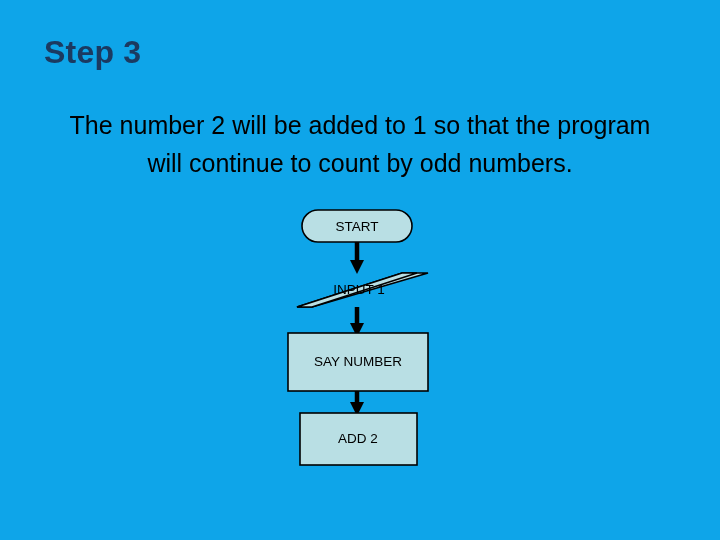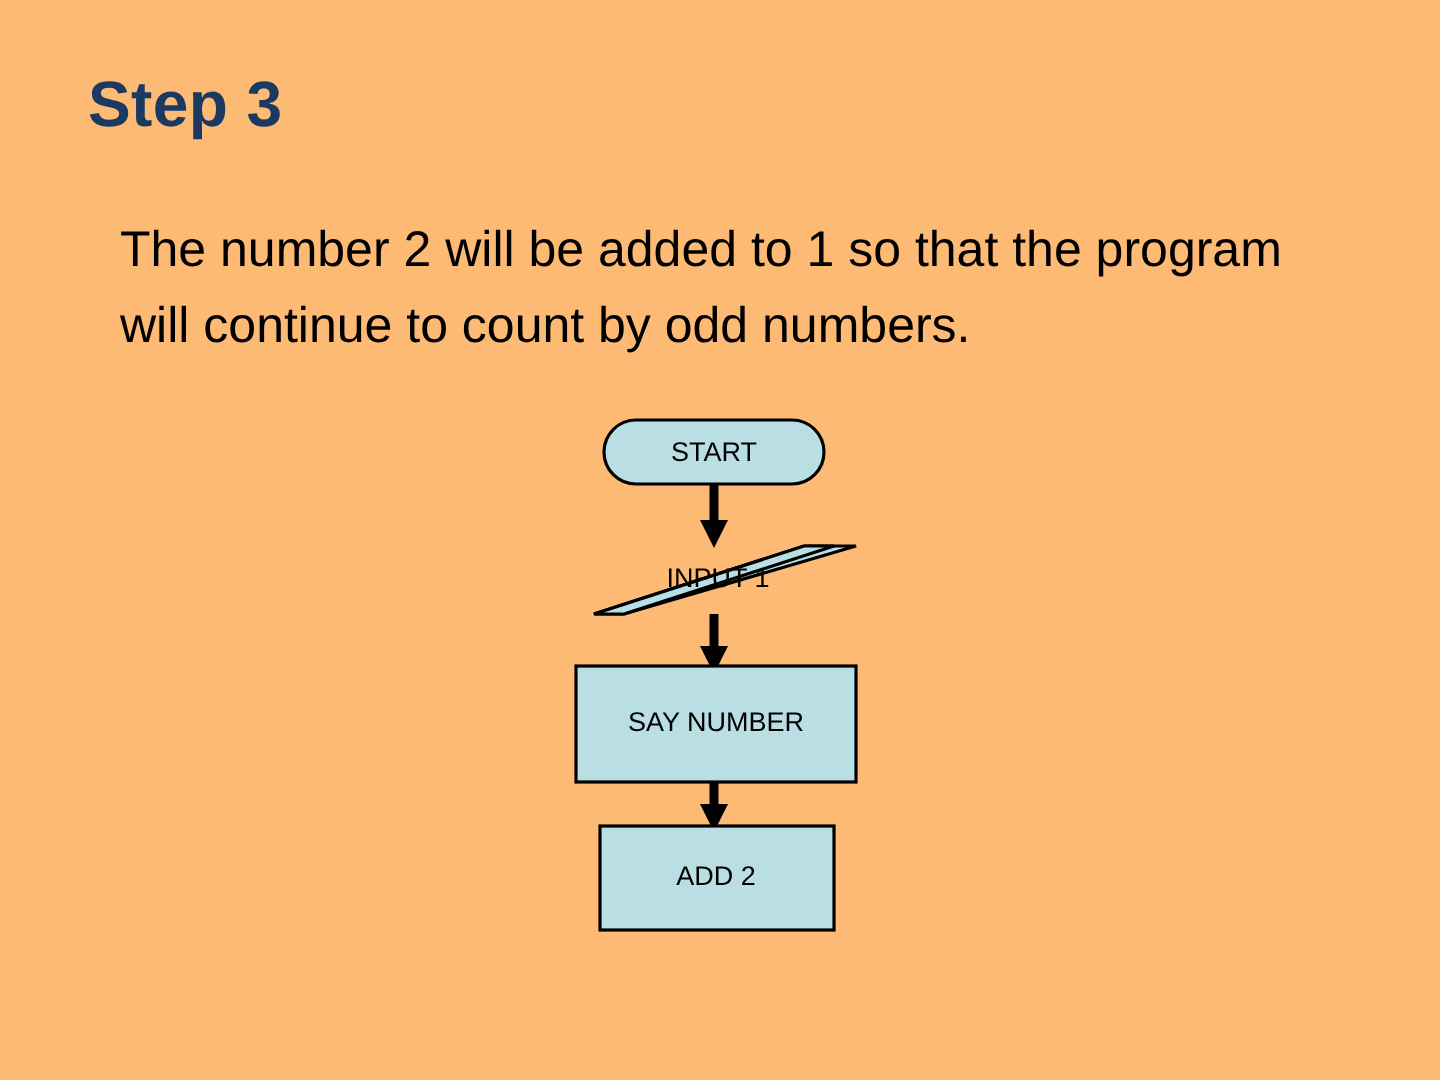--- a/index.html
+++ b/index.html
@@ -11,21 +11,21 @@
     height: 540px;
     background: #ffffff;
     font-family: "Liberation Sans", sans-serif;
     overflow: hidden;
     position: relative;
   }
 
   #slide {
     position: absolute;
     inset: 0;
-    background: #fdba74;
+    background: #0ea5e9;
   }
 
   
   #slide-title {
     position: absolute;
     left: 44px;
     top: 34px;
     font-size: 32px;
     font-weight: bold;
     color: #1b3a61;
@@ -36,20 +36,21 @@
   
   #body-text {
     position: absolute;
     left: 60px;
     top: 106px;
     width: 600px;
     font-size: 25px;
     line-height: 38px;
     color: #000000;
     font-weight: normal;
+    text-align: center;
   }
 
   
   #flowchart {
     position: absolute;
     left: 280px;
     top: 200px;
     width: 170px;
     height: 280px;
     text-align: center;

